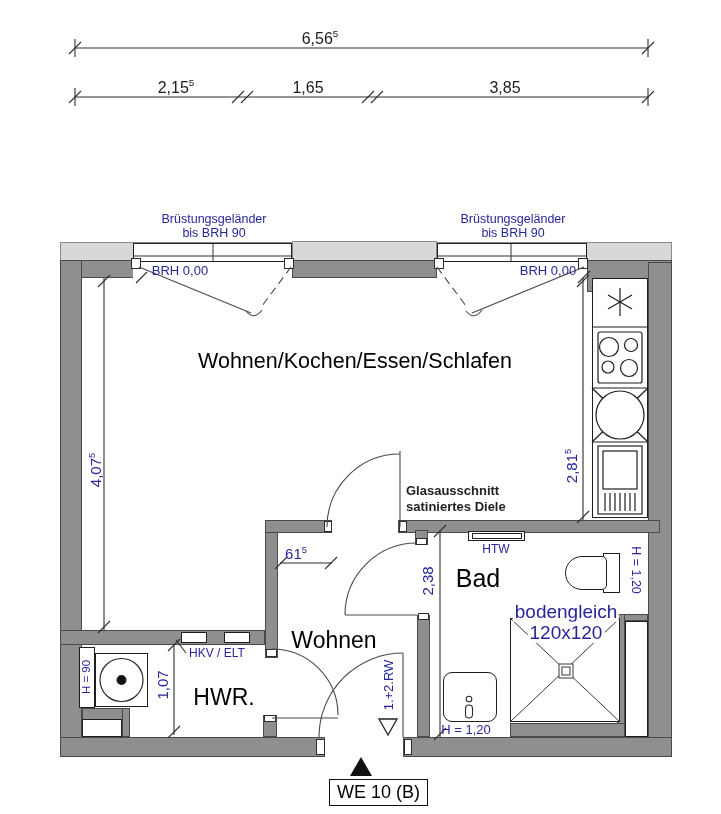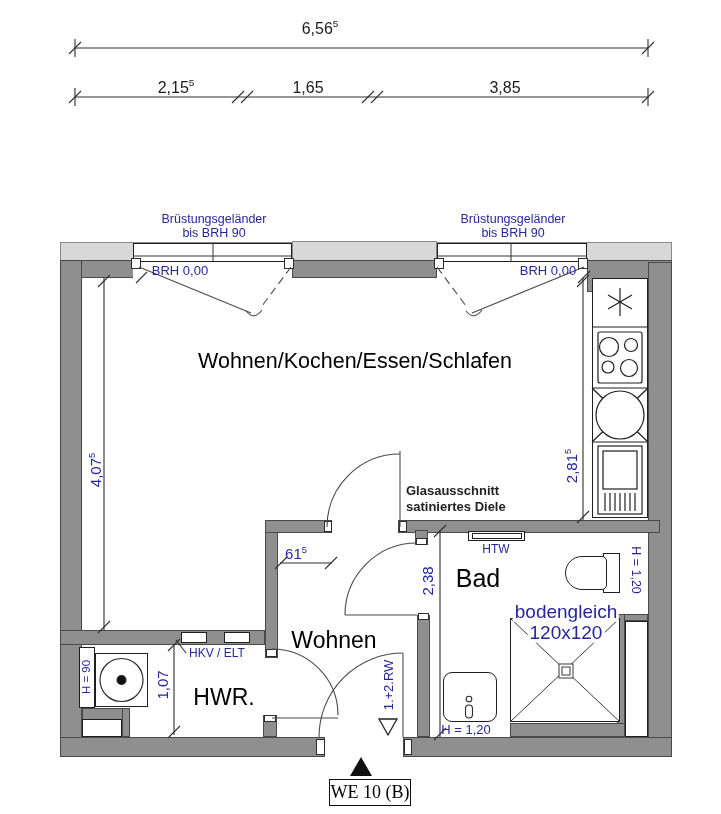--- a/index.html
+++ b/index.html
@@ -17,23 +17,23 @@
   .rot-ccw{transform:translate(-50%,-50%) rotate(-90deg);}
   .rot-cw{transform:translate(-50%,-50%) rotate(90deg);}
   .ink{color:#1c1c1c;}
   .blue{color:#26269a;}
   .room{color:#000;font-weight:normal;}
   .dim{font-size:16px;}
   .dim2{font-size:15px;}
   .ann{font-size:12.5px;}
   .whitebg{background:#fff;padding:0 2px;}
   sup{font-size:0.62em;}
-  #webox{position:absolute;left:329px;top:779px;width:82px;height:27px;border:1.6px solid #111;
+  #webox{position:absolute;left:329px;top:779px;width:99px;height:27px;border:1.6px solid #111;
          box-sizing:border-box;display:flex;align-items:center;justify-content:center;
-         font-size:18px;color:#000;z-index:10;background:#fff;font-family:Liberation Serif, serif;}
+         font-size:18px;color:#000;z-index:10;background:#fff;}
   .tcenter{text-align:center;line-height:1.12;}
 </style>
 </head>
 <body>
 
 <div id="plan">
 
   <div class="outer" style="left:60px;top:242px;width:612px;height:20px;"></div>
   <div class="wall" style="left:60px;top:260px;width:612px;height:18px;"></div>
   <div class="open" style="left:133px;top:259px;width:159px;height:20px;"></div>
@@ -208,21 +208,21 @@
 
     <g stroke="#2b2b2b" stroke-width="1.1">
       <circle cx="469" cy="699" r="2.8" fill="none"></circle>
       <rect x="465.5" y="705" width="7" height="13" rx="3.5" fill="#ffffff"></rect>
     </g>
 
     <polygon points="350,776 372,776 361,757" fill="#111"></polygon>
     <polygon points="379,719 397,719 388,735" fill="#fff" stroke="#222" stroke-width="1.3"></polygon>
   </svg>
 
-  <div class="lbl ctr ink dim tcenter" style="left:320px;top:28px;">
+  <div class="lbl ctr ink dim tcenter" style="left:320px;top:38px;">
     <span>6,56</span><sup>5</sup>
   </div>
   <div class="lbl ctr ink dim" style="left:160px;top:87px;margin-left:16px;">
     <span>2,15</span><sup>5</sup>
   </div>
   <div class="lbl ctr ink dim" style="left:308px;top:87px;">
     <span>1,65</span><sup></sup>
   </div>
   <div class="lbl ctr ink dim" style="left:505px;top:87px;">
     <span>3,85</span><sup></sup>

